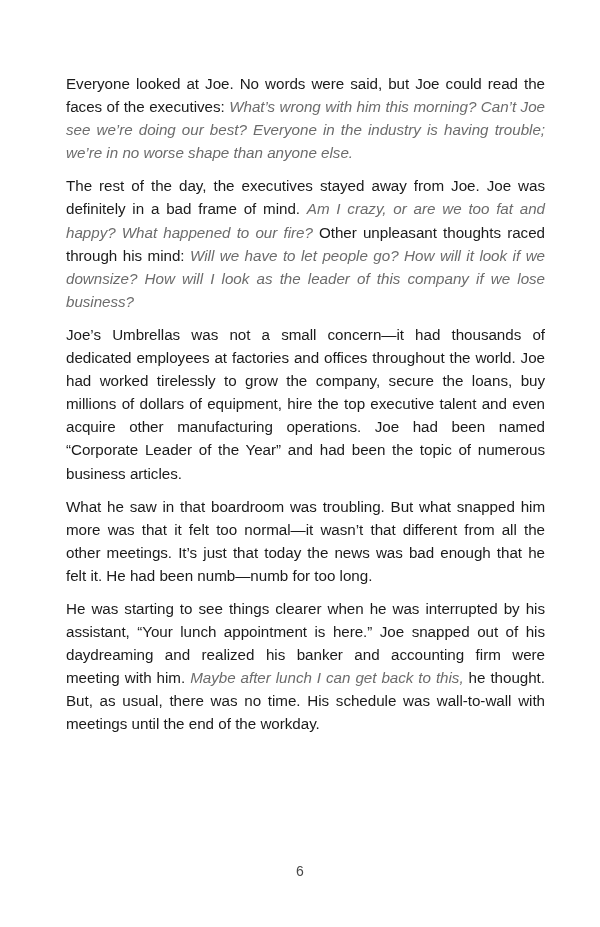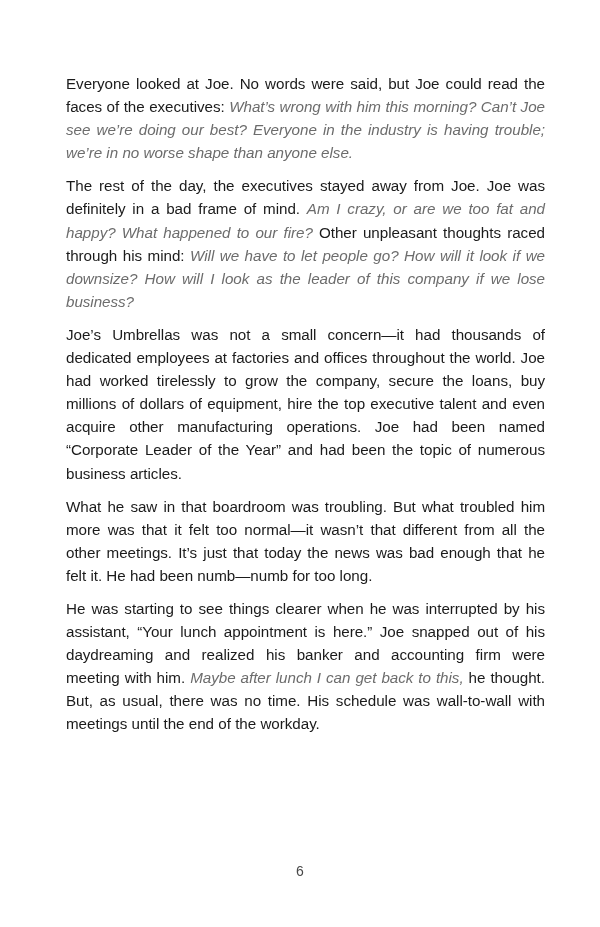--- a/index.html
+++ b/index.html
@@ -74,19 +74,19 @@
 </style>
 </head>
 <body>
 
 <div class="page">
 
   <div class="text-block">
     <p class="para"><span class="roman">Everyone looked at Joe. No words were said, but Joe could read the faces of the executives: </span><span class="thought">What’s wrong with him this morning? Can’t Joe see we’re doing our best? Everyone in the industry is having trouble; we’re in no worse shape than anyone else.</span></p>
     <p class="para"><span class="roman">The rest of the day, the executives stayed away from Joe. Joe was definitely in a bad frame of mind. </span><span class="thought">Am I crazy, or are we too fat and happy? What happened to our fire? </span><span class="roman">Other unpleasant thoughts raced through his mind: </span><span class="thought">Will we have to let people go? How will it look if we downsize? How will I look as the leader of this company if we lose business?</span></p>
     <p class="para"><span class="roman">Joe’s Umbrellas was not a small concern—it had thousands of dedicated employees at factories and offices throughout the world. Joe had worked tirelessly to grow the company, secure the loans, buy millions of dollars of equipment, hire the top executive talent and even acquire other manufacturing operations. Joe had been named “Corporate Leader of the Year” and had been the topic of numerous business articles.</span></p>
-    <p class="para"><span class="roman">What he saw in that boardroom was troubling. But what troubled him more was that it felt too normal—it wasn’t that different from all the other meetings. It’s just that today the news was bad enough that he felt it. He had been numb—numb for too long.</span></p>
+    <p class="para"><span class="roman">What he saw in that boardroom was troubling. But what snapped him more was that it felt too normal—it wasn’t that different from all the other meetings. It’s just that today the news was bad enough that he felt it. He had been numb—numb for too long.</span></p>
     <p class="para"><span class="roman">He was starting to see things clearer when he was interrupted by his assistant, “Your lunch appointment is here.” Joe snapped out of his daydreaming and realized his banker and accounting firm were meeting with him. </span><span class="thought">Maybe after lunch I can get back to this, </span><span class="roman">he thought. But, as usual, there was no time. His schedule was wall-to-wall with meetings until the end of the workday.</span></p>
   </div>
 
   <div class="folio">6</div>
 
 </div>
 
 </body></html>

